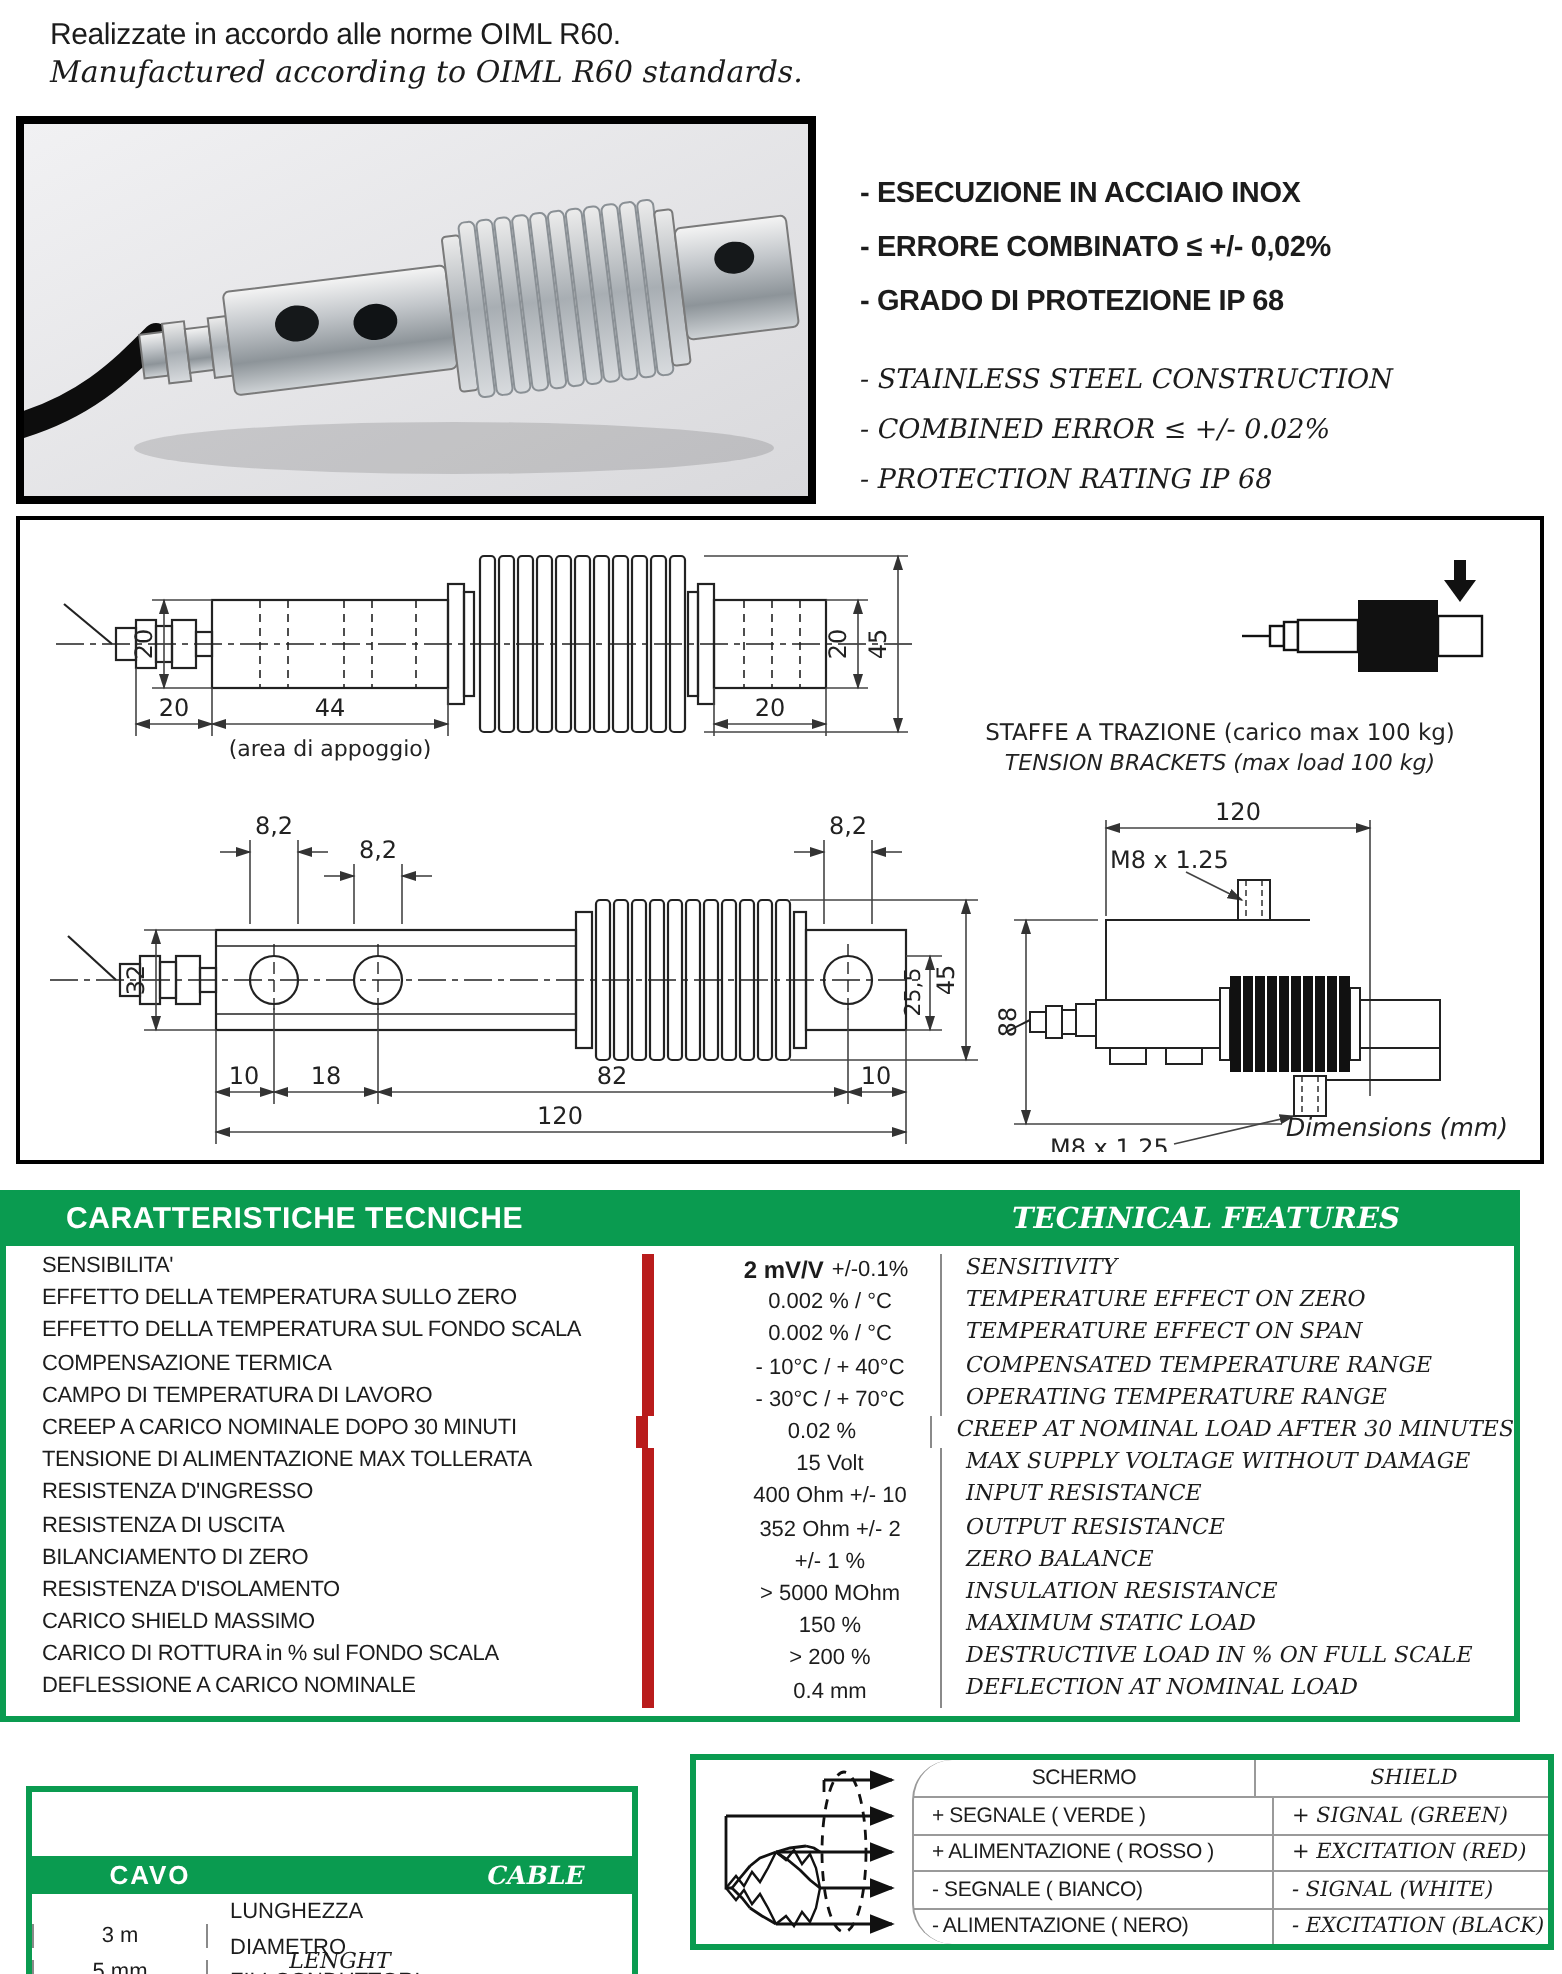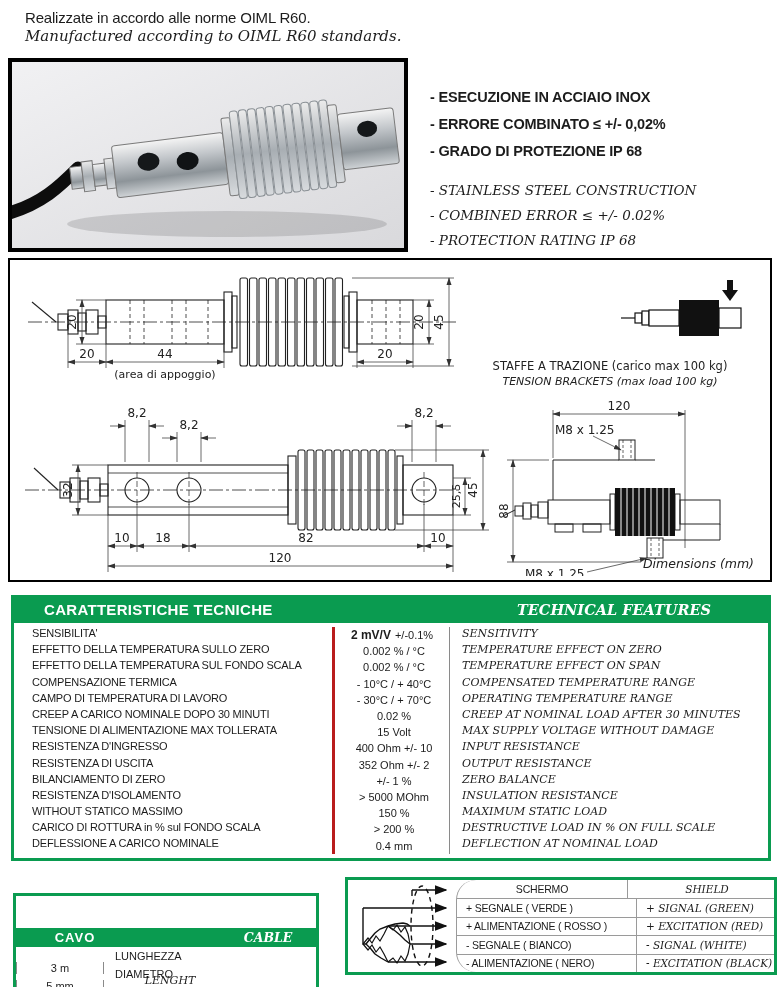--- a/index.html
+++ b/index.html
@@ -24,30 +24,30 @@
   .features-en{position:absolute;left:430px;top:178px;list-style:none;margin:0;padding:0;
                font-size:13.5px;}
   .features-en li{height:25px;line-height:25px;white-space:nowrap;}
 
   
   .drawing-panel{position:absolute;left:8px;top:258px;width:760px;height:320px;border:2px solid #000;background:#fff;}
   .drawing-panel svg{display:block;}
   text{font-family:"DejaVu Sans",sans-serif;}
 
   
-  .tech{position:absolute;left:11px;top:595px;width:754px;height:260px;border:3px solid var(--green);}
+  .tech{position:absolute;left:0;top:595px;width:754px;height:260px;border:3px solid var(--green);}
   .tech-head{height:25px;background:var(--green);color:#fff;position:relative;}
   .tech-head .t-it{position:absolute;left:30px;top:3px;font-size:15px;font-weight:bold;letter-spacing:0.3px;}
   .tech-head .t-en{position:absolute;left:455px;width:290px;text-align:center;top:3px;
                    font-size:14.5px;font-weight:bold;}
   .tech-rows{position:absolute;left:0;top:25px;right:0;bottom:0;padding-top:4px;}
   .trow{display:flex;height:16.2px;align-items:flex-start;}
   .c-it{width:300px;padding-left:18px;font-size:11px;letter-spacing:-0.2px;white-space:nowrap;}
-  .c-val{width:114px;align-self:stretch;border-left:3px solid #b91c1c;border-right:1px solid #8a8a8a;
-         display:flex;align-items:center;justify-content:center;gap:4px;font-size:11px;white-space:nowrap;}
+  .c-val{width:114px;align-self:stretch;border-left:6px solid #b91c1c;border-right:1px solid #8a8a8a;
+         display:flex;align-items:center;justify-content:center;gap:4px;font-size:11px;white-space:nowrap;padding-left:29px;}
   .c-val b{font-size:12px;}
   .c-en{flex:1;padding-left:12px;font-size:11px;white-space:nowrap;}
 
   
   .cable{position:absolute;left:13px;top:893px;width:300px;border:3px solid var(--green);}
   .cable-head{height:19px;background:var(--green);color:#ffffff;display:flex;margin-top:32px;}
   .cable-head .t-it{width:118px;text-align:center;font-weight:bold;font-size:13px;line-height:19px;letter-spacing:1px;}
   .cable-head .t-val{width:86px;}
   .cable-head .t-en{flex:1;text-align:center;font-weight:bold;font-size:12.5px;line-height:19px;}
   .crow{display:flex;height:17.5px;align-items:center;background:#fff;flex-direction:column;}
@@ -446,21 +446,21 @@
         </div>
       <div class="trow">
           <span class="c-it">RESISTENZA D'ISOLAMENTO</span>
           <span class="c-val">
             <b></b>
             <span>&gt; 5000 MOhm</span>
           </span>
           <span class="c-en en-serif">INSULATION RESISTANCE</span>
         </div>
       <div class="trow">
-          <span class="c-it">WITHOUT STATICO MASSIMO</span>
+          <span class="c-it">CARICO SHIELD MASSIMO</span>
           <span class="c-val">
             <b></b>
             <span>150 %</span>
           </span>
           <span class="c-en en-serif">MAXIMUM STATIC LOAD</span>
         </div>
       <div class="trow">
           <span class="c-it">CARICO DI ROTTURA in % sul FONDO SCALA</span>
           <span class="c-val">
             <b></b>

